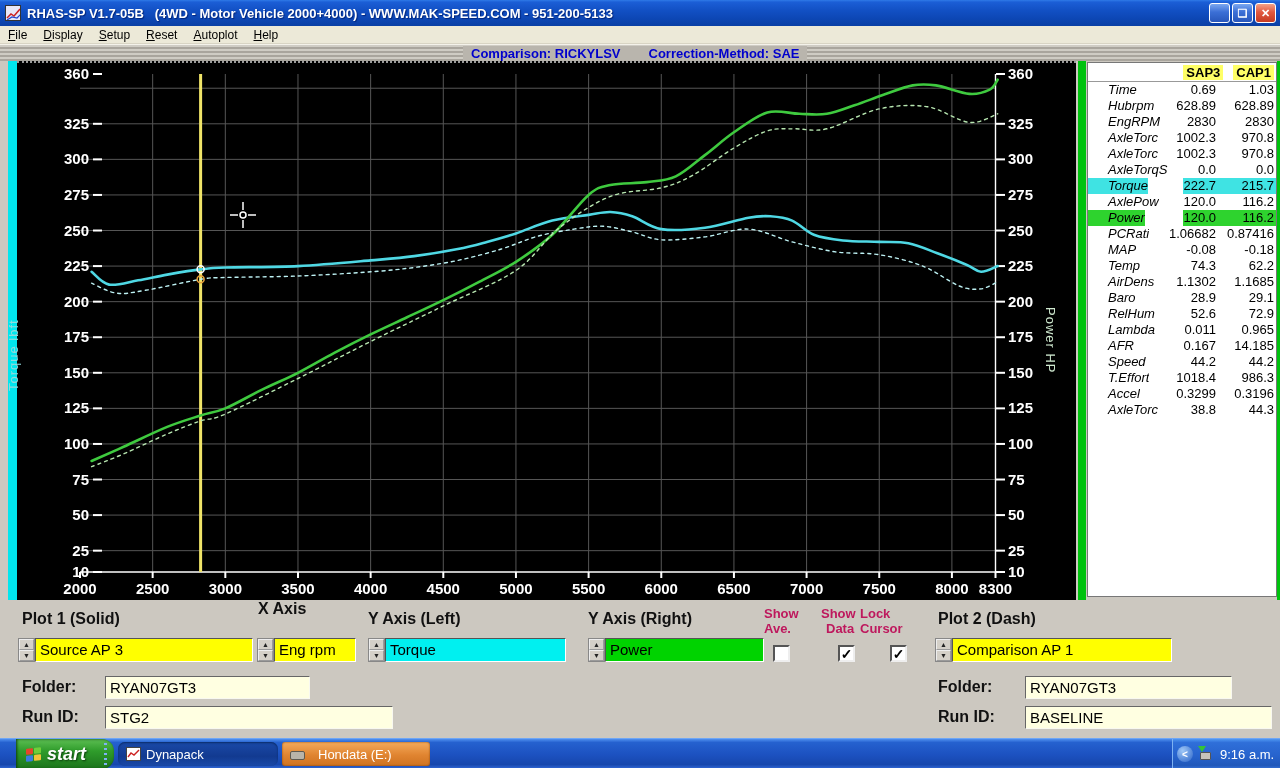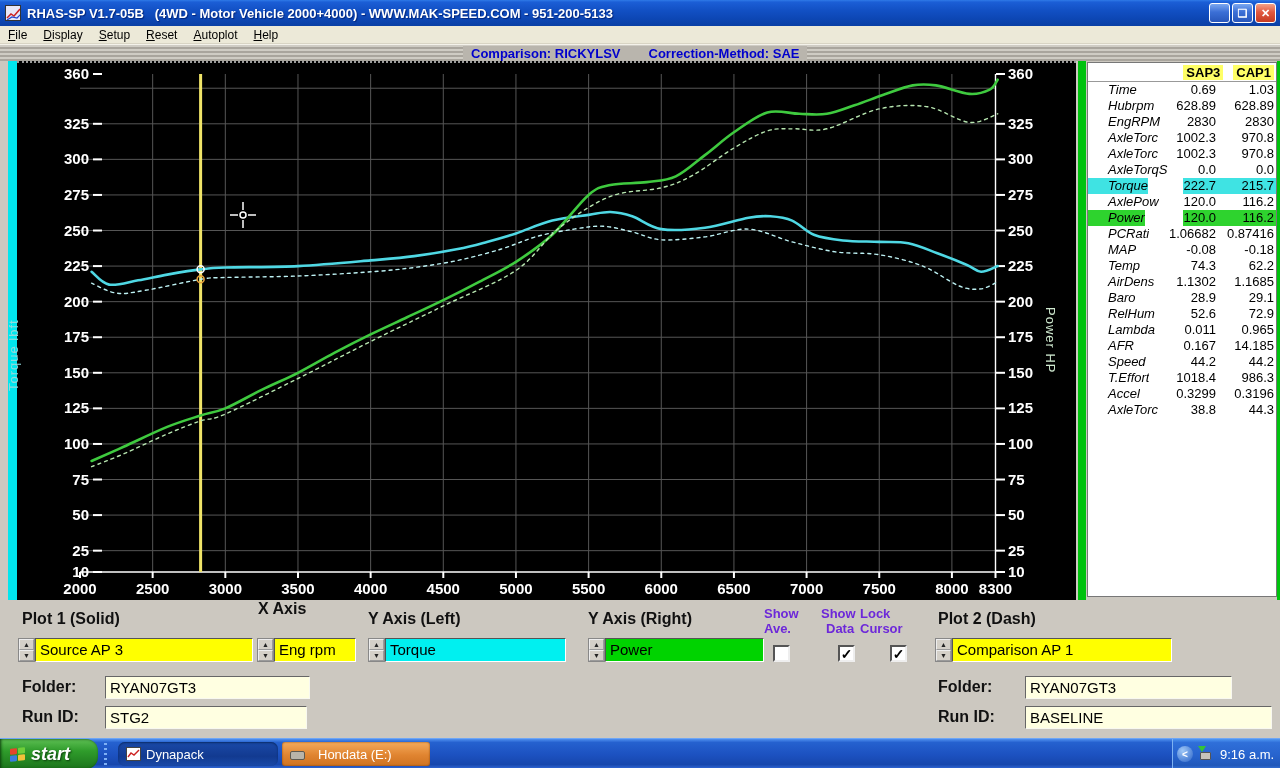--- a/index.html
+++ b/index.html
@@ -66,34 +66,34 @@
   .sec-label { position:absolute; font-size:16px; font-weight:bold; color:#111; white-space:nowrap; }
   .spinner { position:absolute; width:17px; height:24px; background:#d8d4cc; border:1px solid #888;
     display:flex; flex-direction:column; }
   .spinner div { flex:1; display:flex; align-items:center; justify-content:center; font-size:7px; color:#222;
     border:1px outset #eee; background:#d4d0c8; }
   .combo { position:absolute; height:24px; border:1px solid #555; border-right-color:#fff; border-bottom-color:#fff;
     font-size:15px; color:#000; padding:2px 4px; white-space:nowrap; overflow:hidden; }
   .combo.yellow { background:#ffff00; }
   .combo.cyan   { background:#00f0f0; }
   .combo.green  { background:#00d300; }
-  .chk-label { position:absolute; font-size:13px; font-weight:bold; color:#6d28d9; white-space:nowrap;text-align:center; }
+  .chk-label { position:absolute; font-size:13px; font-weight:bold; color:#be185d; white-space:nowrap;text-align:center; }
   .checkbox { position:absolute; width:17px; height:17px; background:#fff; border:2px solid #555;
     border-right-color:#eee; border-bottom-color:#eee; font-size:14px; font-weight:bold; color:#000;
     display:flex; align-items:center; justify-content:center; }
   .fld-label { position:absolute; font-size:16px; font-weight:bold; color:#111; }
   .textfield { position:absolute; height:23px; background:#ffffe1; border:1px solid #666;
     border-right-color:#f8f8f0; border-bottom-color:#f8f8f0; font-size:15px;
     font-family:"Liberation Sans",sans-serif; color:#000; padding:1px 4px; }
 
   
   .taskbar { position:absolute; left:0; top:738px; width:1280px; height:30px;
     background:linear-gradient(180deg,#4f90ef 0%,#2561cf 12%,#1c51c0 55%,#1747ad 88%,#2e63cf 100%);
     border-top:1px solid #6ea6f5; }
-  .startbtn { position:absolute; left:0; top:0; width:98px; height:30px;
+  .startbtn { position:absolute; left:16px; top:0; width:98px; height:30px;
     background:linear-gradient(180deg,#5dbf53 0%,#2f9c2b 40%,#1f7a1e 90%);
     border-radius:0 12px 12px 0; display:flex; align-items:center; box-shadow:1px 0 3px #0b3c0b inset; }
   .startbtn .flag { display:grid; grid-template-columns:7px 7px; grid-template-rows:6px 6px; gap:1px;
     margin-left:10px; transform:skewY(-6deg); }
   .startbtn .flag i { display:block; border-radius:1px; }
   .start-text { color:#fff; font-size:18px; font-weight:bold; font-style:italic; margin-left:6px;
     text-shadow:1px 1px 2px #0c3d0c; }
   .taskdots { position:absolute; left:104px; top:4px; width:3px; height:22px;
     background:repeating-linear-gradient(180deg,#7fb0f5 0 2px, transparent 2px 5px); }
   .taskbtn { position:absolute; top:3px; height:24px; border-radius:3px; display:flex; align-items:center;
@@ -451,21 +451,21 @@
 
     <div class="spinner" style="left:935px;top:38px">
         <div>▲</div>
         <div>▼</div>
       </div>
     <div class="combo yellow" style="left:952px;top:38px;width:220px">Comparison AP 1</div>
 
     <span class="fld-label" style="left:22px;top:78px">Folder:</span>
     <input class="textfield" style="left: 105px; top: 76px; width: 205px;" value="RYAN07GT3">
     <span class="fld-label" style="left:22px;top:108px">Run ID:</span>
-    <input class="textfield" style="left: 105px; top: 106px; width: 202px;" value="STG2">
+    <input class="textfield" style="left: 105px; top: 106px; width: 288px;" value="STG2">
 
     <span class="fld-label" style="left:938px;top:78px">Folder:</span>
     <input class="textfield" style="left: 1025px; top: 76px; width: 207px;" value="RYAN07GT3">
     <span class="fld-label" style="left:938px;top:108px">Run ID:</span>
     <input class="textfield" style="left: 1025px; top: 106px; width: 247px;" value="BASELINE">
   </div>
 
   <div class="taskbar">
     <div class="startbtn">
       <span class="flag">

